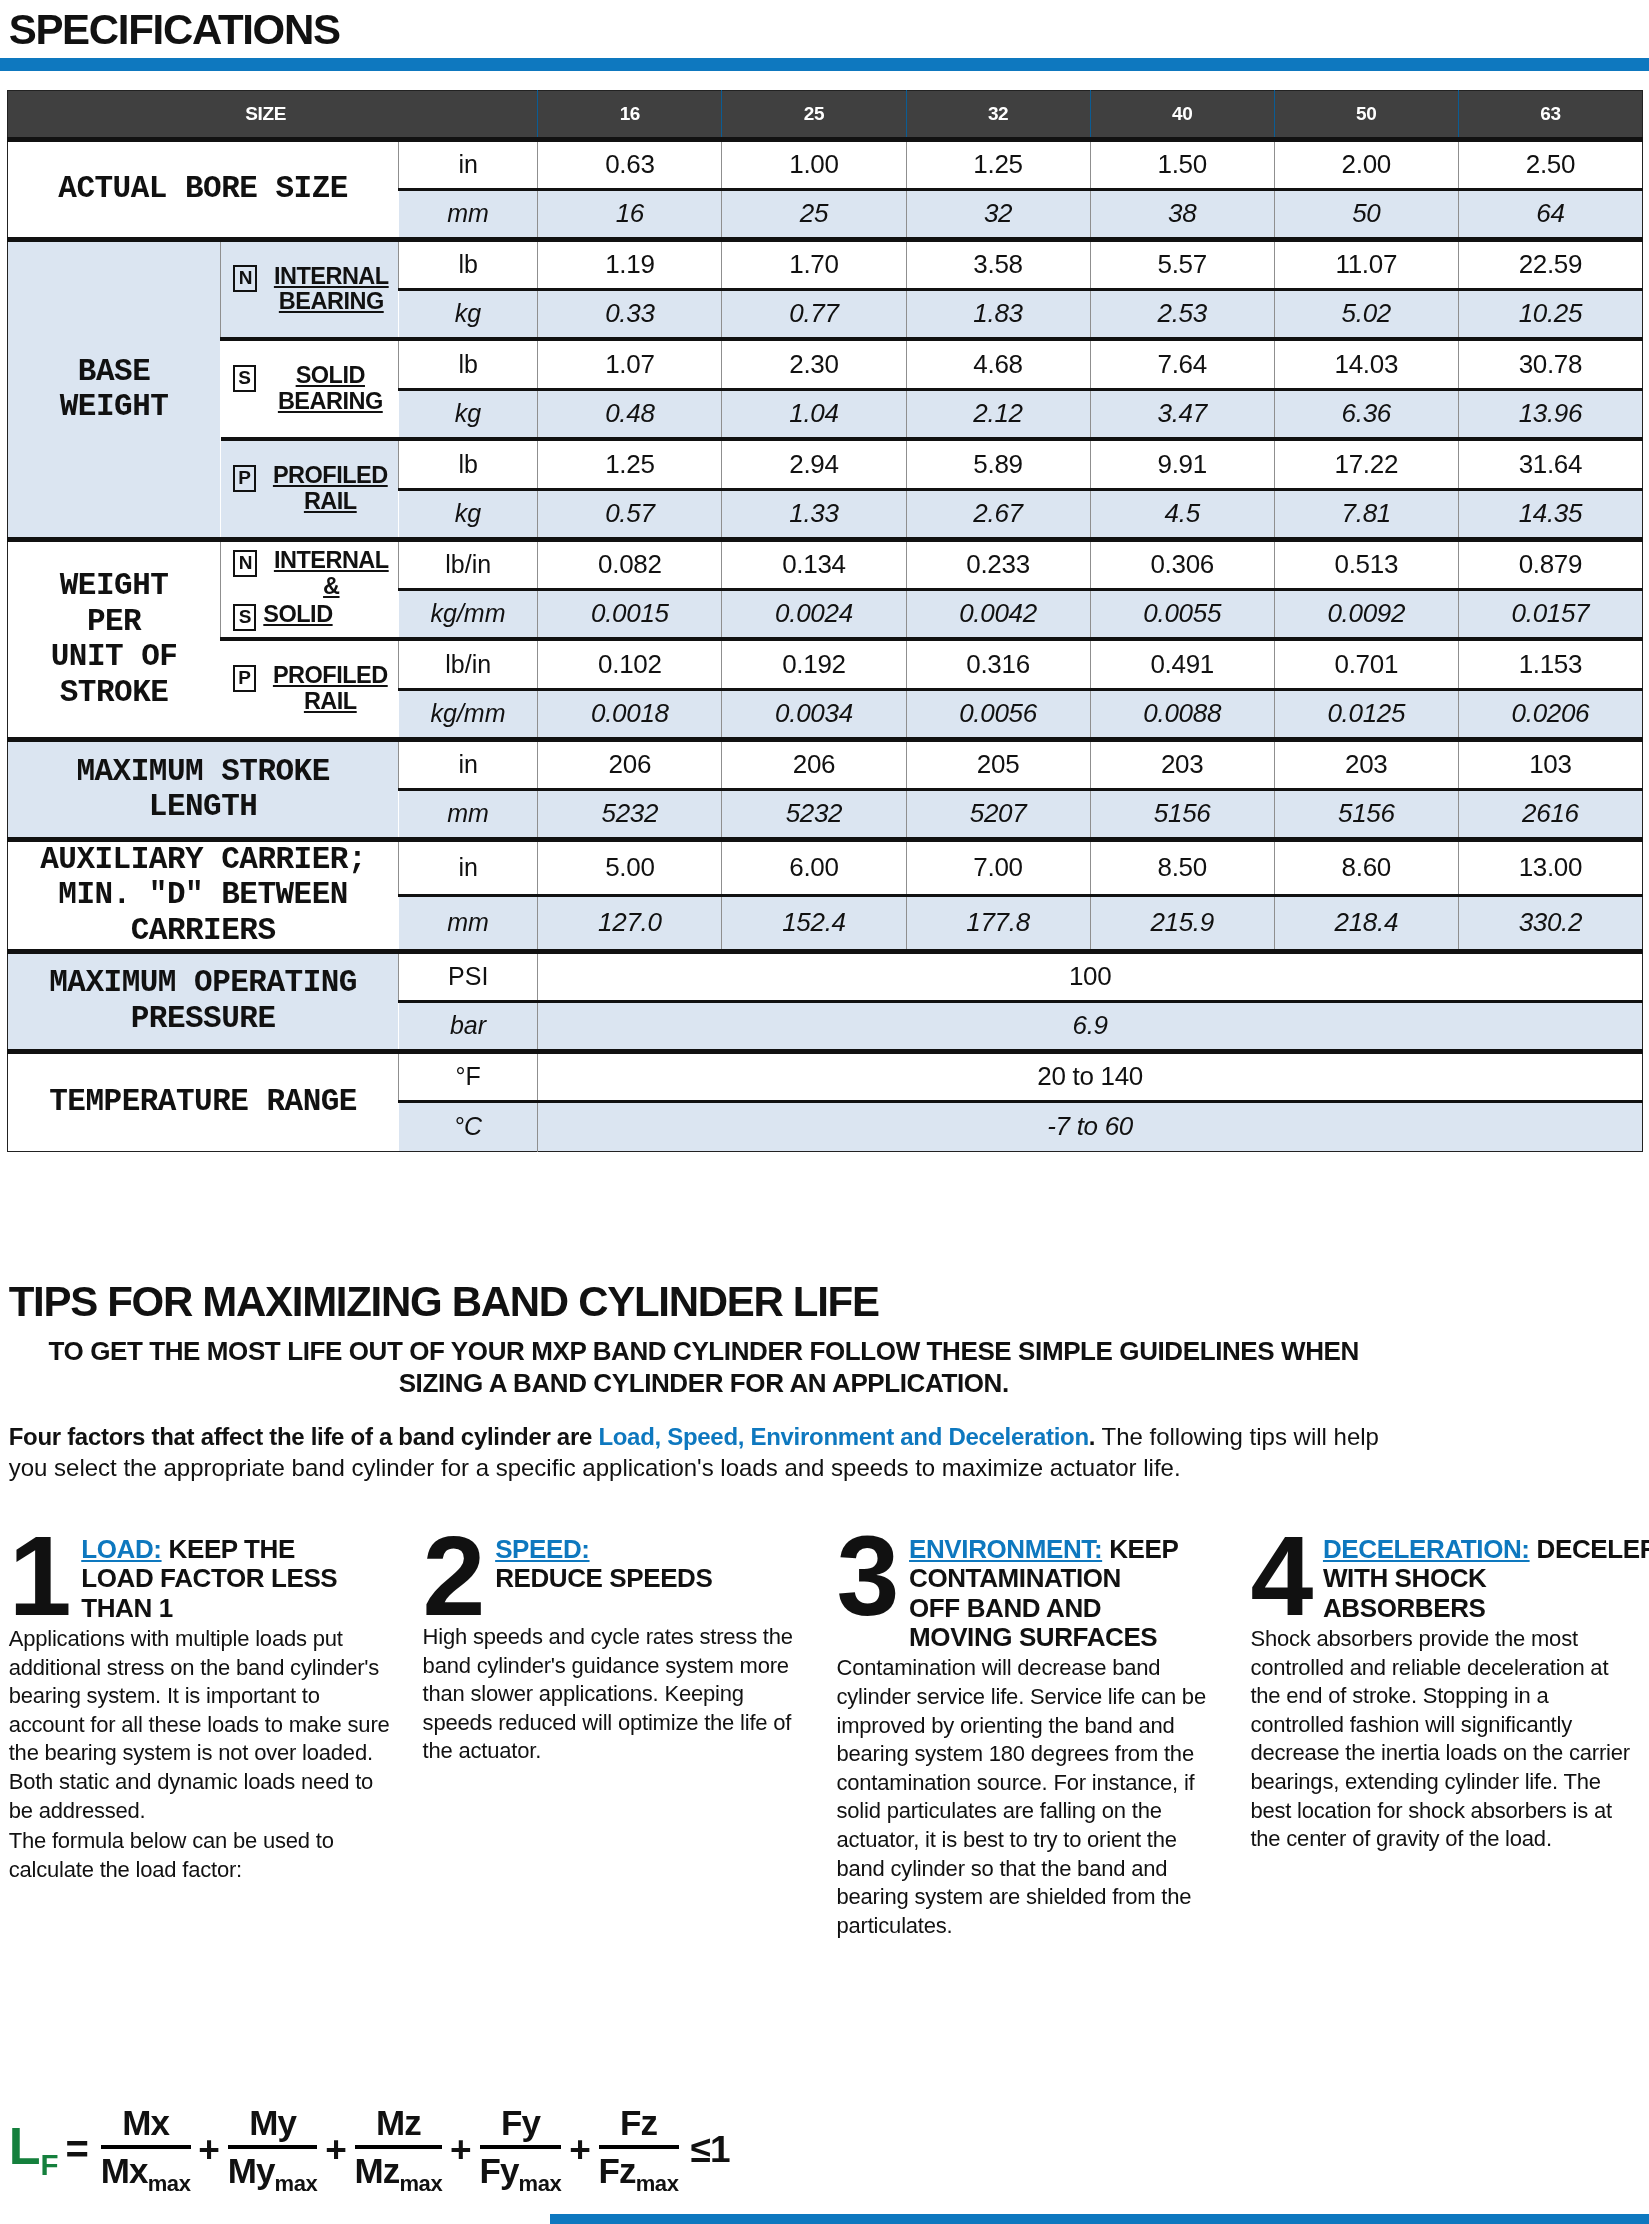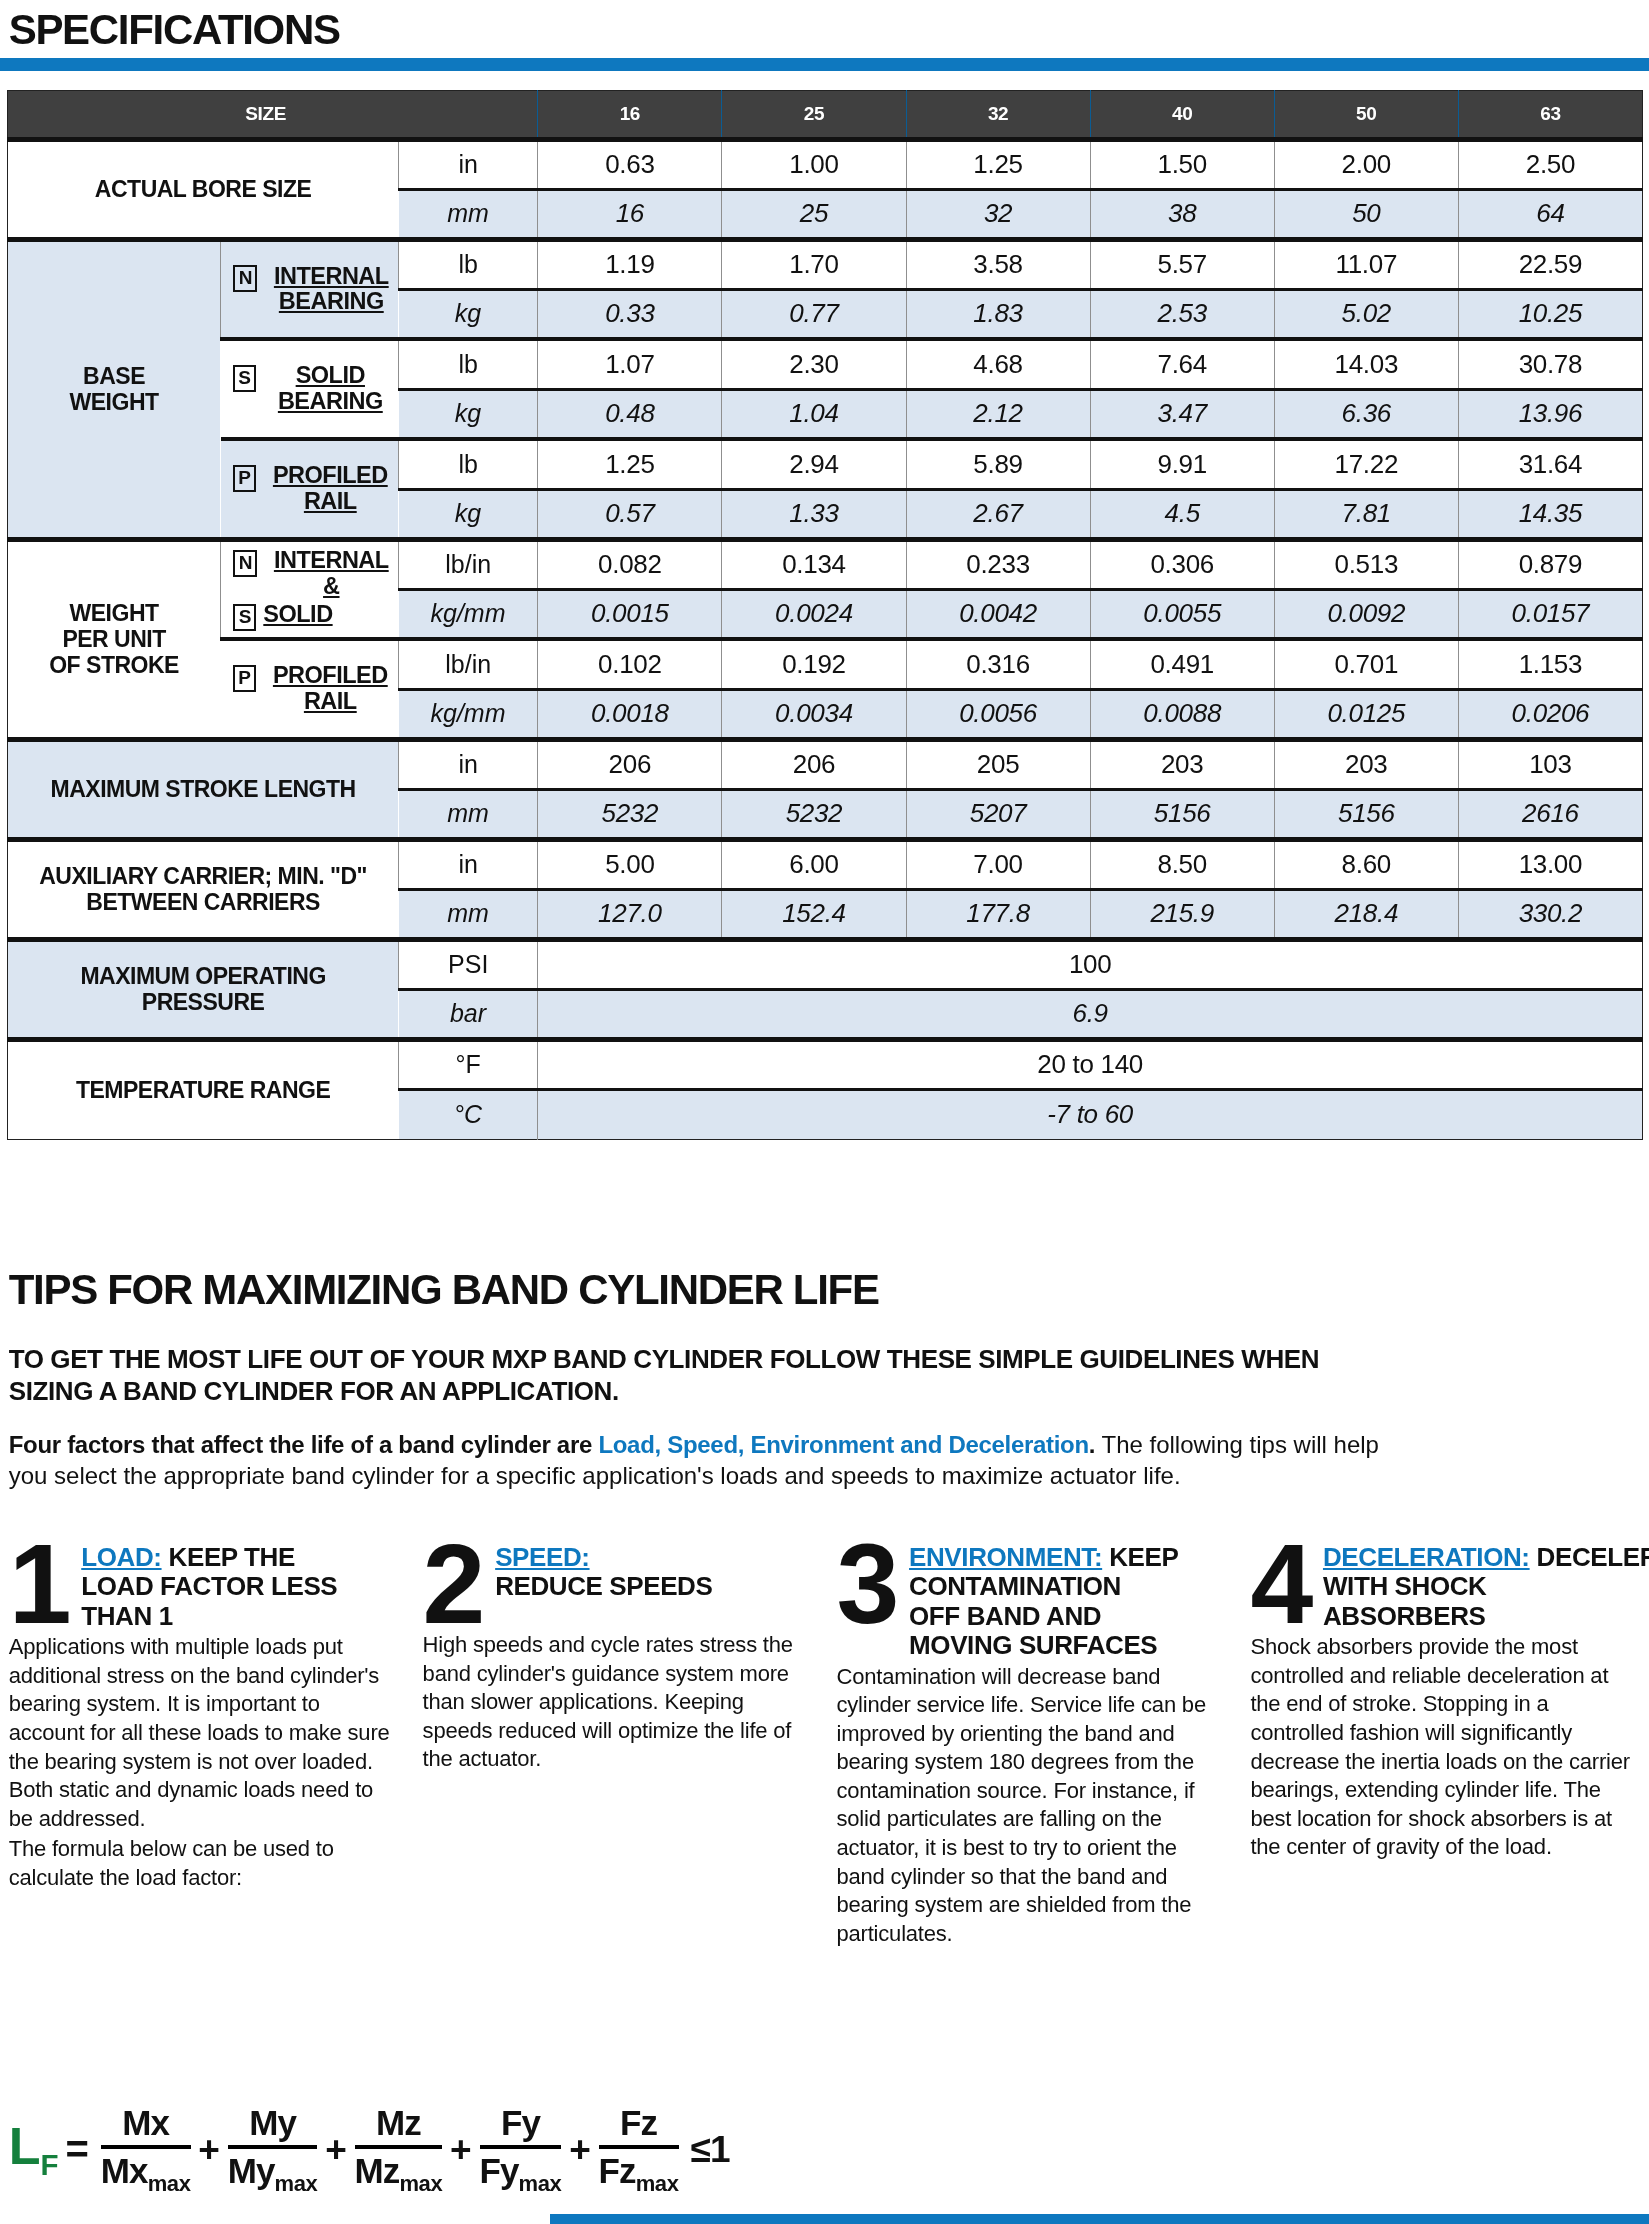--- a/index.html
+++ b/index.html
@@ -35,22 +35,22 @@
 
   tr.t-head td {
     background: #404040; color: #fff; font-weight: 700;
     font-size: 19px; height: 49px; border-left: 1.7px solid #0a5c94;
     letter-spacing: -0.4px;
     margin-top: 28px;
   }
   td.h-size { text-align: right; padding-right: 14px; }
 
   td.lbl {
-    font-weight: 700; font-size: 23px; letter-spacing: -0.5px;
-    line-height: 1.15; padding: 0 15.6px;
+    font-weight: 700; font-size: 31px; letter-spacing: -0.5px;
+    line-height: 1.15; padding: 0 15.6px; font-family: Liberation Mono, monospace;
   }
   .lblw { display: inline-block; }
   .w140 { max-width: 122px; }
   .w150 { max-width: 130px; }
   .w370 { max-width: 330px; }
 
   td.sub {
     text-align: left; padding-left: 12px; font-weight: 700;
     font-size: 23.5px; letter-spacing: -0.5px; line-height: 1.1;
     border-left: 1.7px solid #222;
@@ -66,22 +66,22 @@
   td.val  { font-size: 26px; letter-spacing: -0.3px; }
   .bg-w { background: #ffffff; }
   .bg-b { background: #dbe5f1; }
   .imp  { background: #ffffff; }
   .met  { background: #dbe5f1; font-style: italic; }
 
   
   .tips { padding: 0 8.7px; margin-top: 129px; }
   .tips-title { font-size: 42px; font-weight: 700; letter-spacing: -1.3px; line-height: 1; }
   .tips-sub {
-    margin-top: 32px; font-size: 26px; font-weight: 700;
-    letter-spacing: -0.4px; line-height: 1.25; max-width: 1390px;
+    margin-top: 12px; font-size: 26px; font-weight: 700;
+    letter-spacing: -0.4px; line-height: 1.25; max-width: 1390px; text-align: center;
   }
   .tips-intro { margin-top: 22.6px; font-size: 24px; line-height: 1.28; max-width: 1399px; }
   .tips-intro b { letter-spacing: -0.3px; }
 
   .tip-grid {
     margin-top: 47px; display: grid;
     grid-template-columns: repeat(4, 1fr); column-gap: 24px;
   }
   .tip-head { display: flex; align-items: flex-start; }
   .tip-num {

